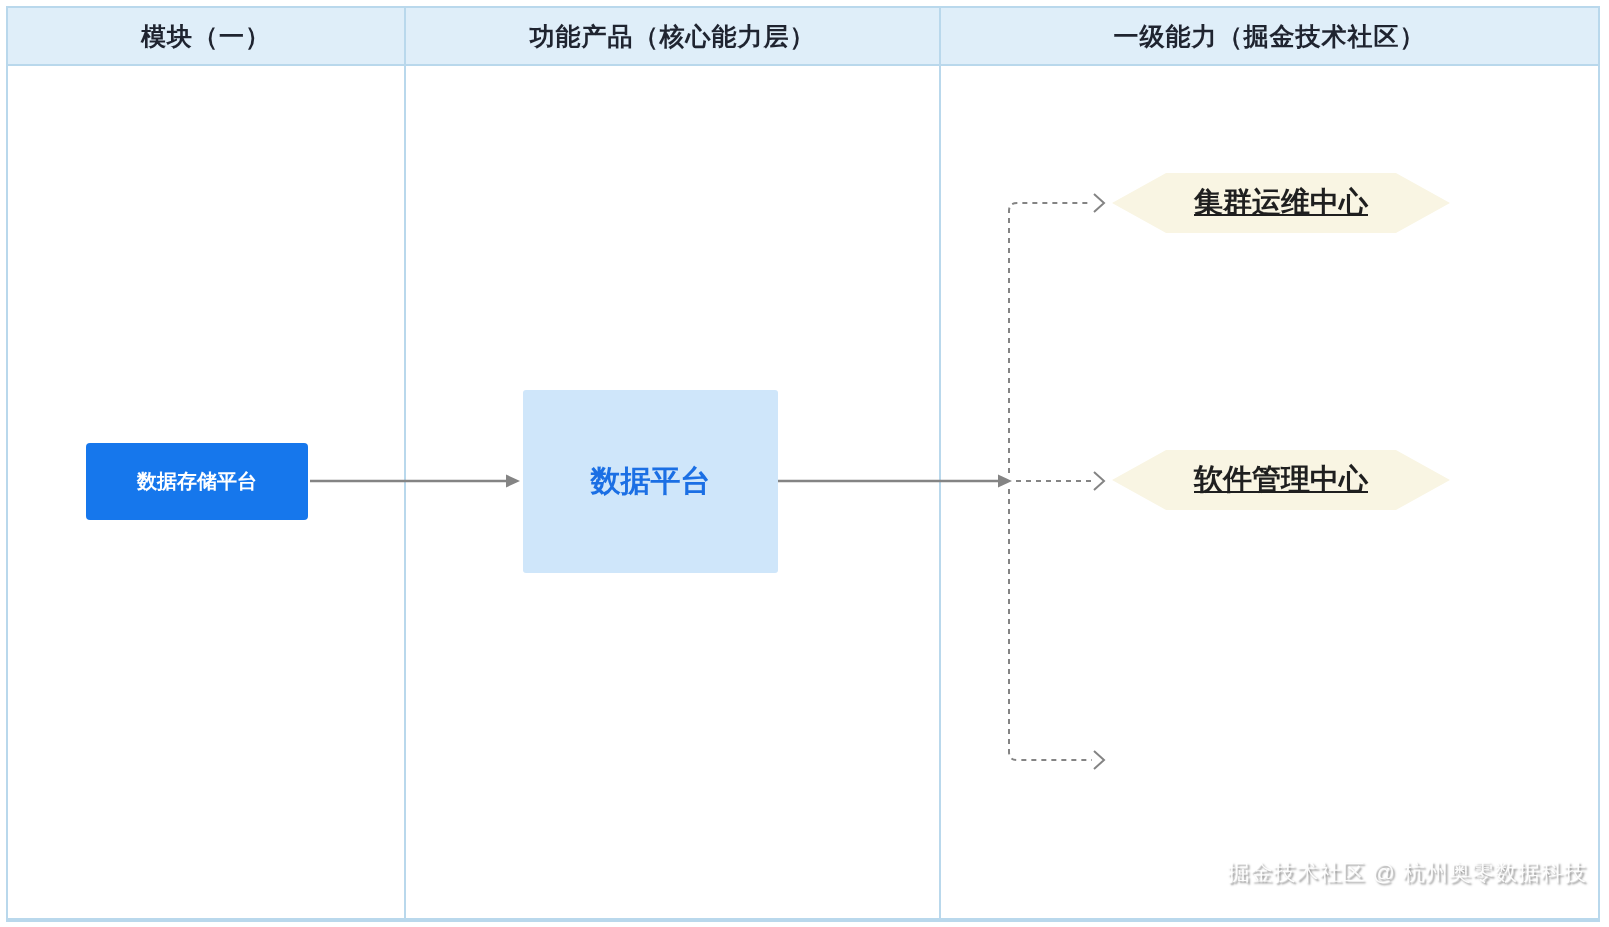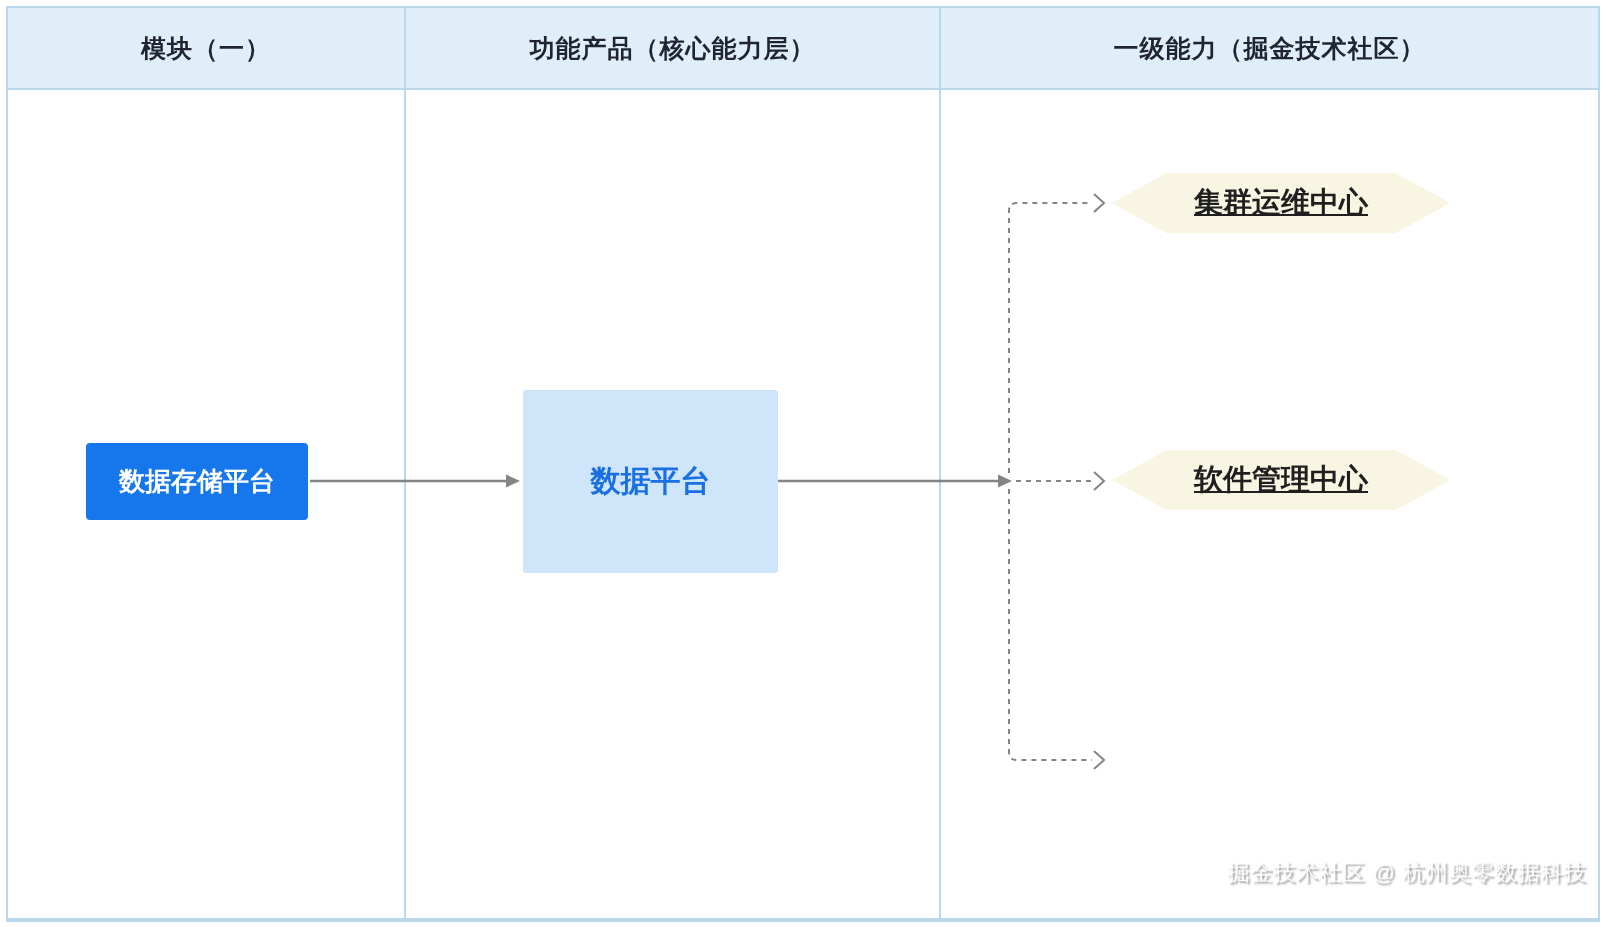--- a/index.html
+++ b/index.html
@@ -22,39 +22,39 @@
     border: 2px solid var(--grid_border);
     border-bottom-width: 4px;
     display: flex;
     flex-direction: row;
   }
   .lane-col { height: 100%; border-right: 2px solid var(--grid_border); display: flex; flex-direction: column; }
   .lane-col:last-child { border-right: none; flex: 1; }
   .lane-col-1 { width: 398px; }
   .lane-col-2 { width: 535px; }
   .lane-header {
-    height: 82px;
+    height: 58px;
     background: var(--header_bg);
     border-bottom: 2px solid var(--grid_border);
     display: flex; align-items: center; justify-content: center;
     font-size: 25px; font-weight: 700; color: var(--header_text);
     letter-spacing: 1px;
   }
   .lane-body { flex: 1; background: #ffffff; }
 
   
   .node-storage {
     position: absolute;
     left: 86px; top: 443px;
     width: 222px; height: 77px;
     background: var(--storage_fill);
     border-radius: 4px;
     display: flex; align-items: center; justify-content: center;
     color: var(--storage_text);
-    font-size: 26px; font-weight: 700;
+    font-size: 20px; font-weight: 700;
   }
   .node-platform {
     position: absolute;
     left: 523px; top: 390px;
     width: 255px; height: 183px;
     background: var(--platform_fill);
     border-radius: 3px;
     display: flex; flex-direction: column; align-items: center; justify-content: center;
     gap: 1px;
     color: var(--platform_text);

